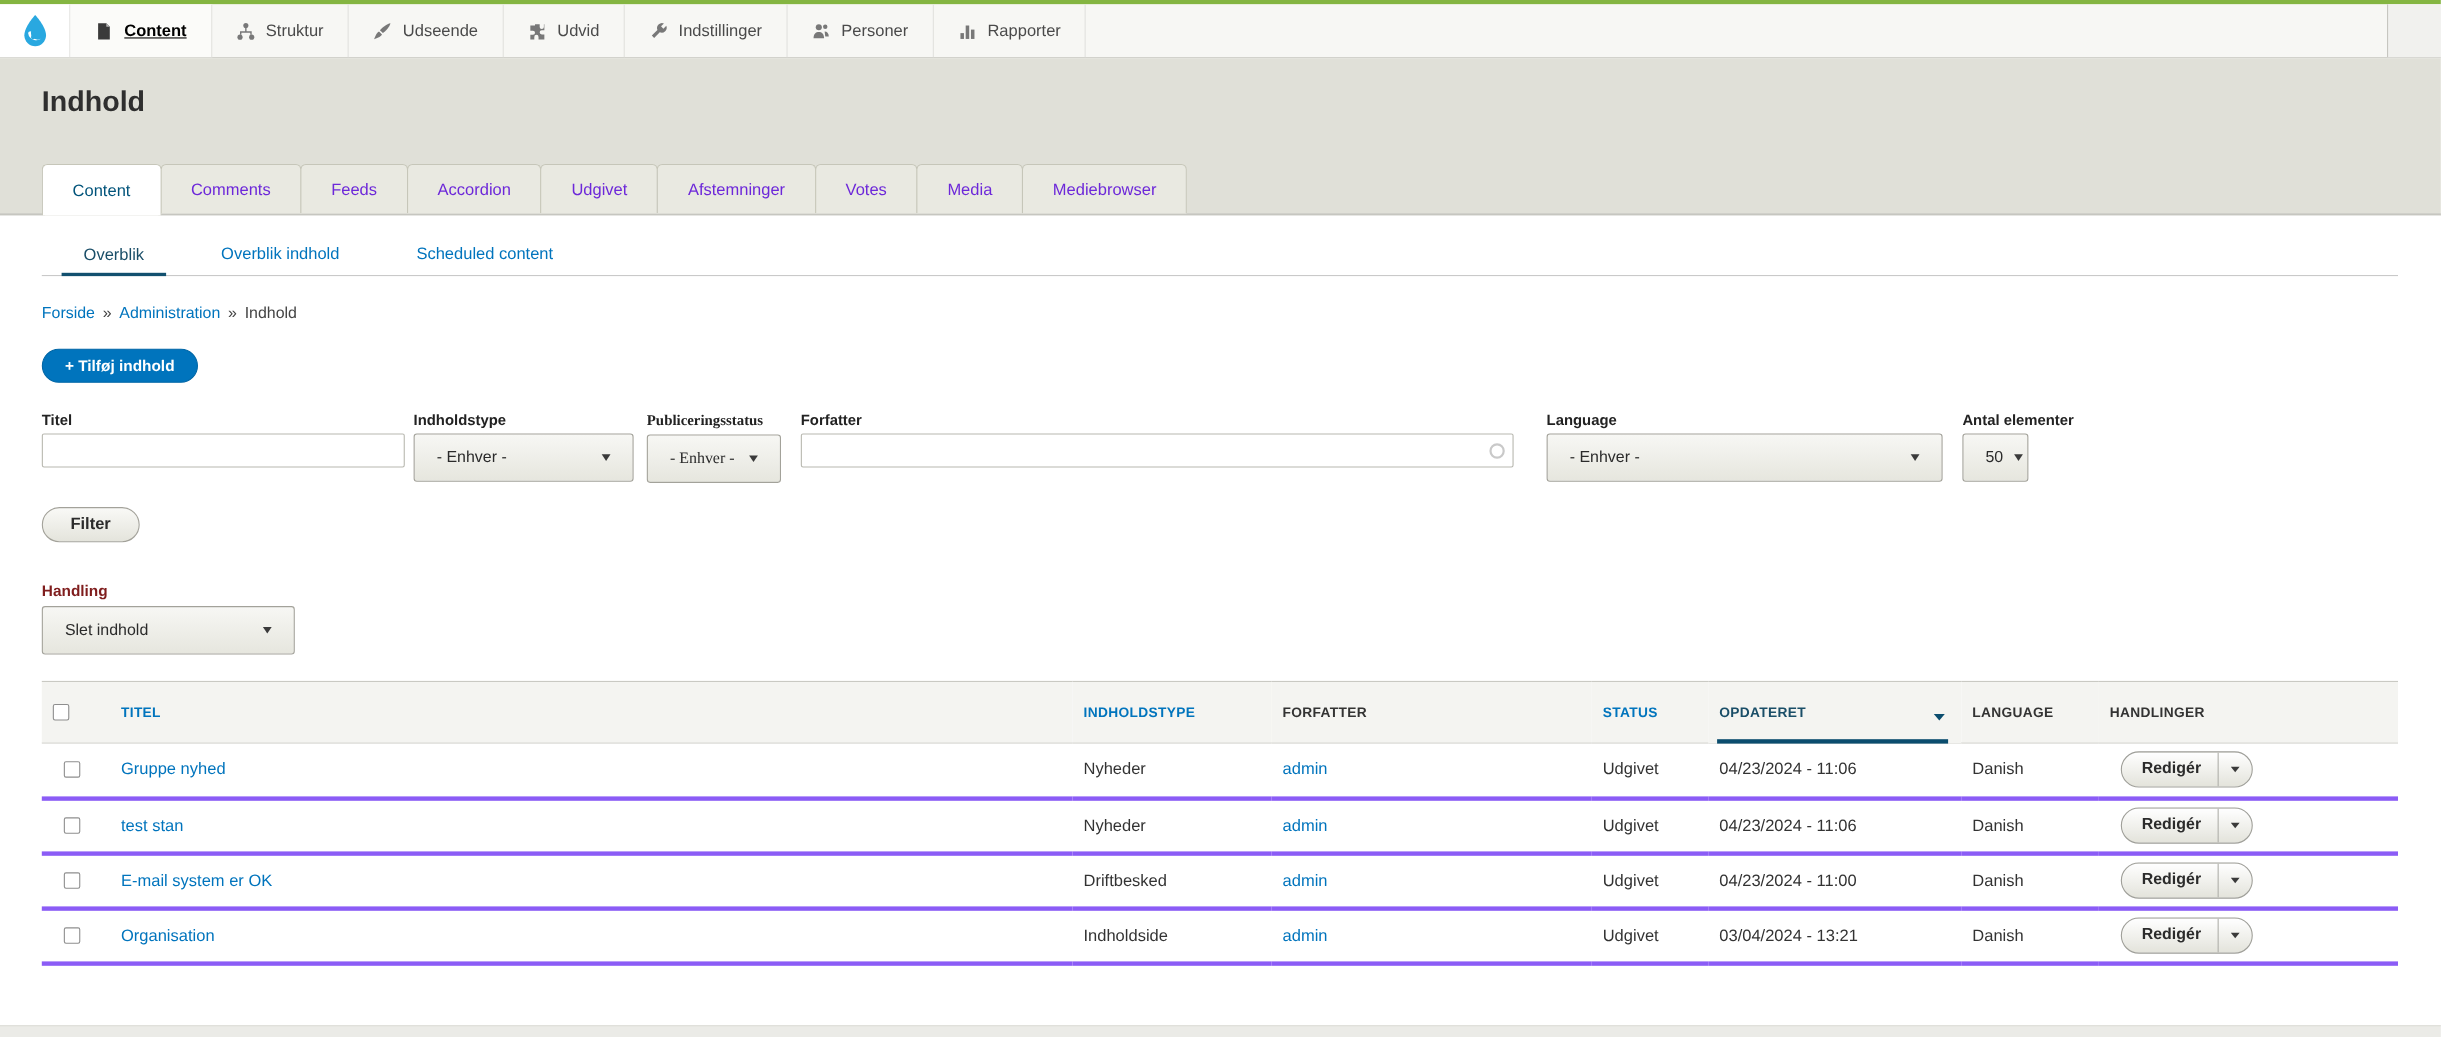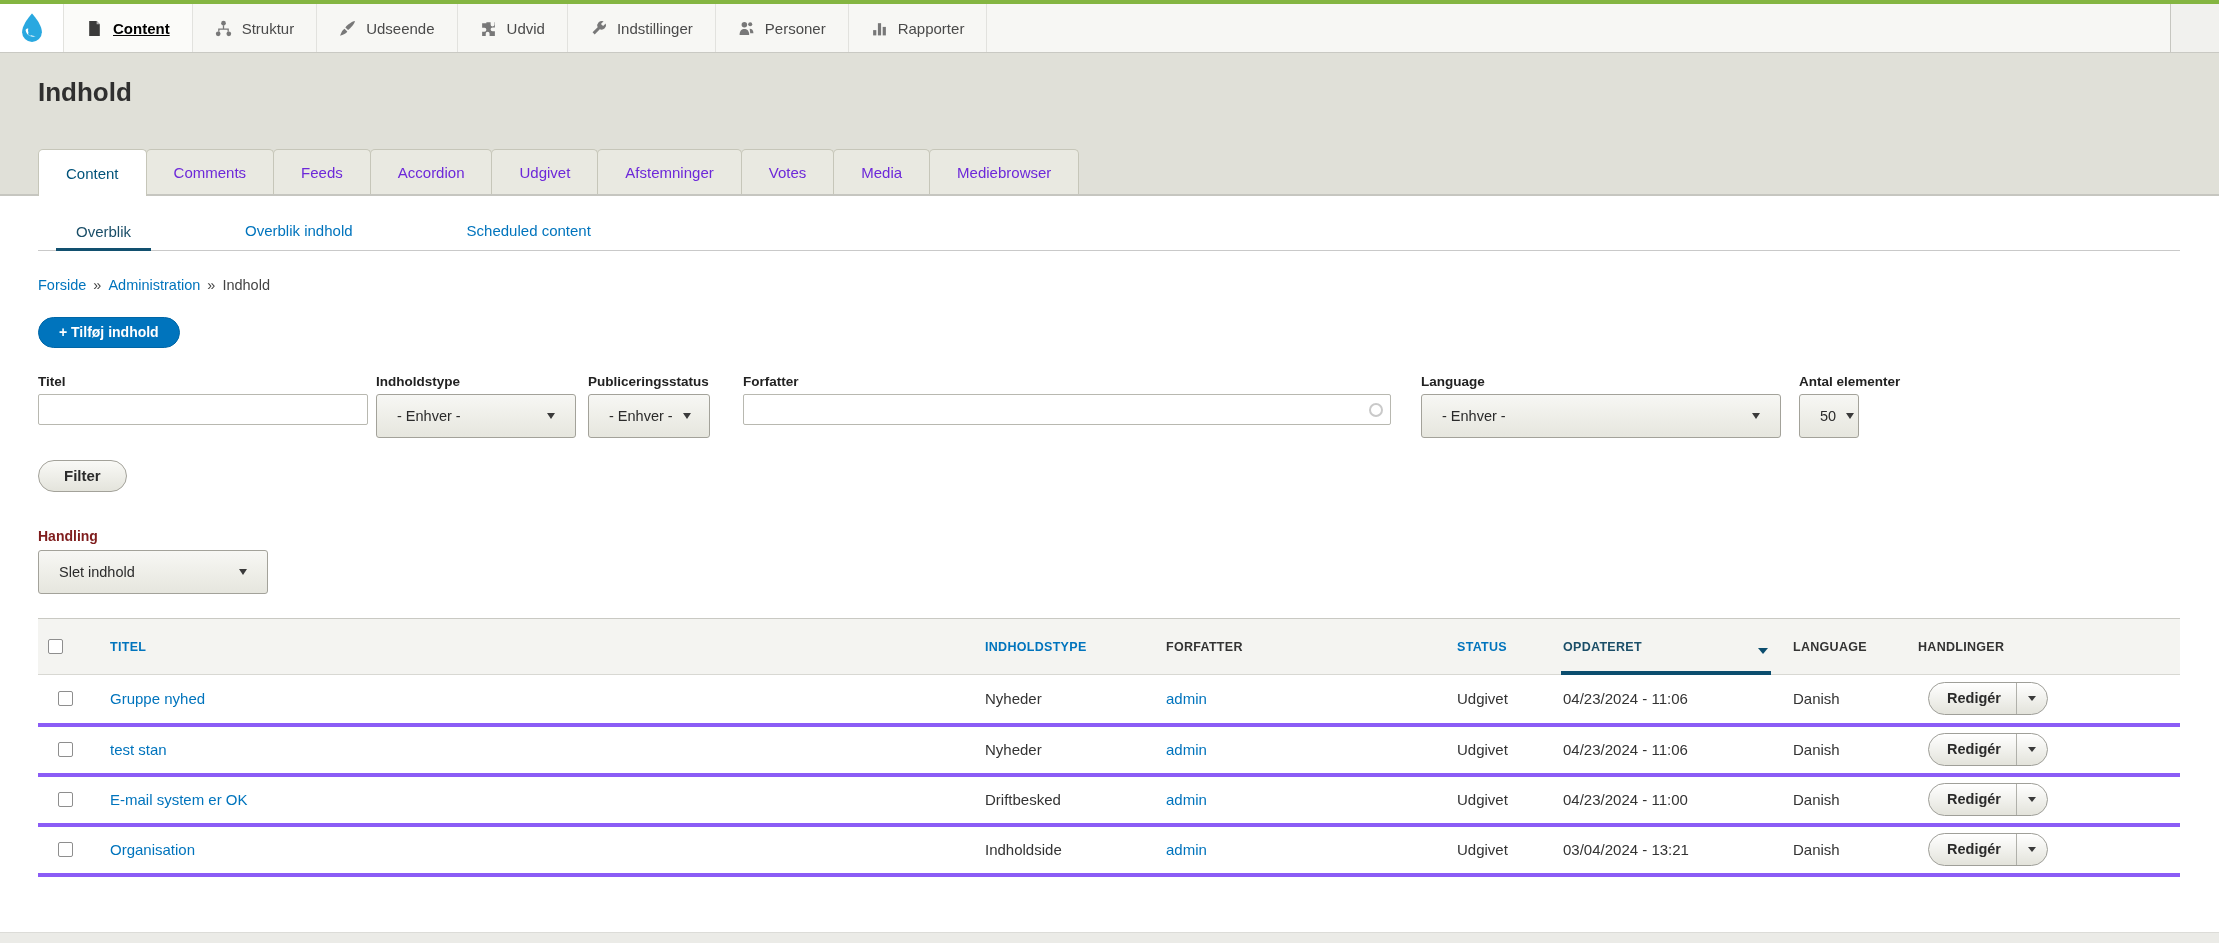--- a/index.html
+++ b/index.html
@@ -50,21 +50,21 @@
   .tab1.active {
     background:#fff; height:47px; margin-bottom:-2px; z-index:2; position:relative;
     color:#01537a; border-color:#c6c6b9;
   }
 
   
   .l-main { flex:1; background:#fff; padding:0 39px 0 38px; overflow:hidden; }
 
   .tabs-secondary {
     display:flex; align-items:flex-end; margin-top:14px;
-    border-bottom:1px solid #c9c9c9; padding-left:18px;gap:44px;
+    border-bottom:1px solid #c9c9c9; padding-left:18px;
   }
   .tab2 {
     padding:12px 20px 11px; color:#0074bd; font-size:15px; cursor:pointer;
     margin-right:30px; white-space:nowrap;
   }
   .tab2.active {
     color:#1a4e68; border-bottom:3px solid #12506f; padding-bottom:8px; margin-bottom:-1px;
   }
 
   .breadcrumb { margin-top:26px; font-size:14.5px; color:#444; }
@@ -75,21 +75,21 @@
     margin-top:24px; display:inline-flex; align-items:center;
     background:#0074bd; border:1px solid #0066a6; border-radius:20em;
     color:#fff; font-weight:bold; font-size:14px; padding:6px 20px 7px; cursor:pointer;
   }
 
   
   .filter-row { display:flex; align-items:flex-start; margin-top:26px; }
   .f-field label { display:block; font-size:13.5px; font-weight:bold; color:#222; margin-bottom:5px; white-space:nowrap; }
   .f-title  { width:330px; margin-right:8px; }
   .f-type   { width:200px; margin-right:12px; }
-  .f-status { width:122px; margin-right:33px; }
+  .f-status { width:122px; margin-right:18px;font-family:Liberation Serif, serif; }
   .f-author { width:648px; margin-right:30px; }
   .f-lang   { width:360px; margin-right:18px; }
   .f-count  { width:60px; }
 
   .txt-input {
     width:100%; height:31px; border:1px solid #b8b8b0; border-radius:2px;
     background:#fff; padding:0 9px; font-size:14.5px; font-family:inherit; color:#333;
   }
   .author-wrap { position:relative; }
   .throbber {

